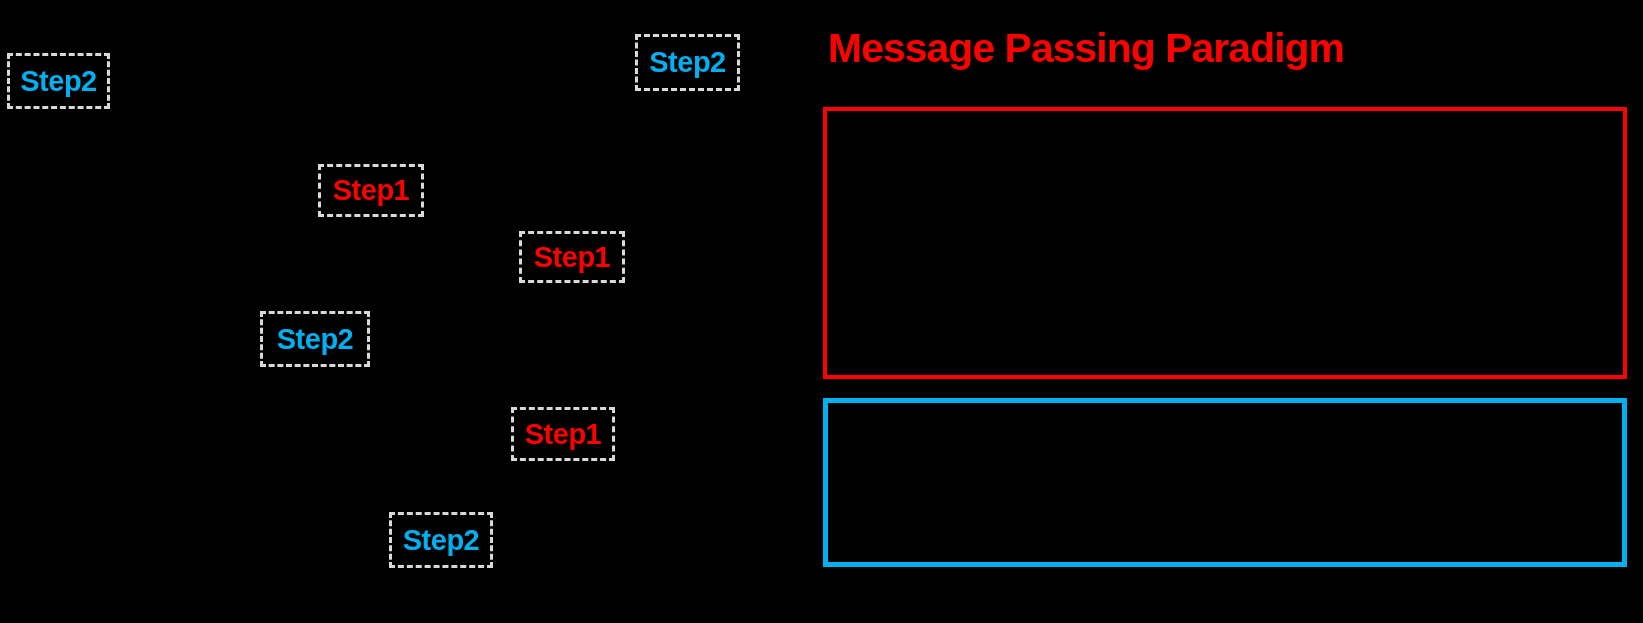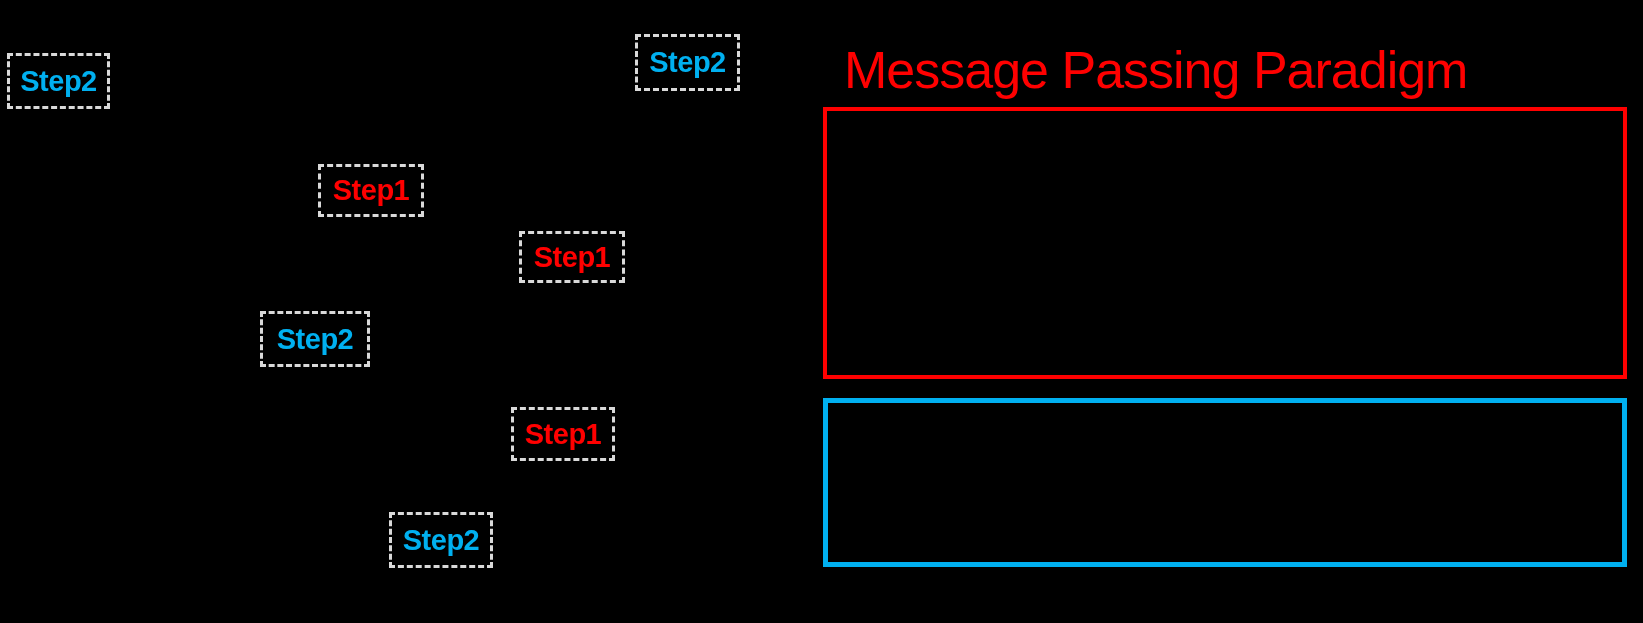--- a/index.html
+++ b/index.html
@@ -31,23 +31,23 @@
     font-size: 29px;
     letter-spacing: -0.5px;
     line-height: 1;
   }
 
   
   .slide-title {
     position: absolute;
     left: 828px;
     top: 28px;
-    margin: 16px;
-    font-size: 52px;
-    font-weight: normal;
+    margin: 0;
+    font-size: 41px;
+    font-weight: bold;
     letter-spacing: -1px;
     line-height: 1;
     white-space: nowrap;
   }
   .panel {
     position: absolute;
     box-sizing: border-box;
     background: transparent;
   }
   .panel.red-panel {

